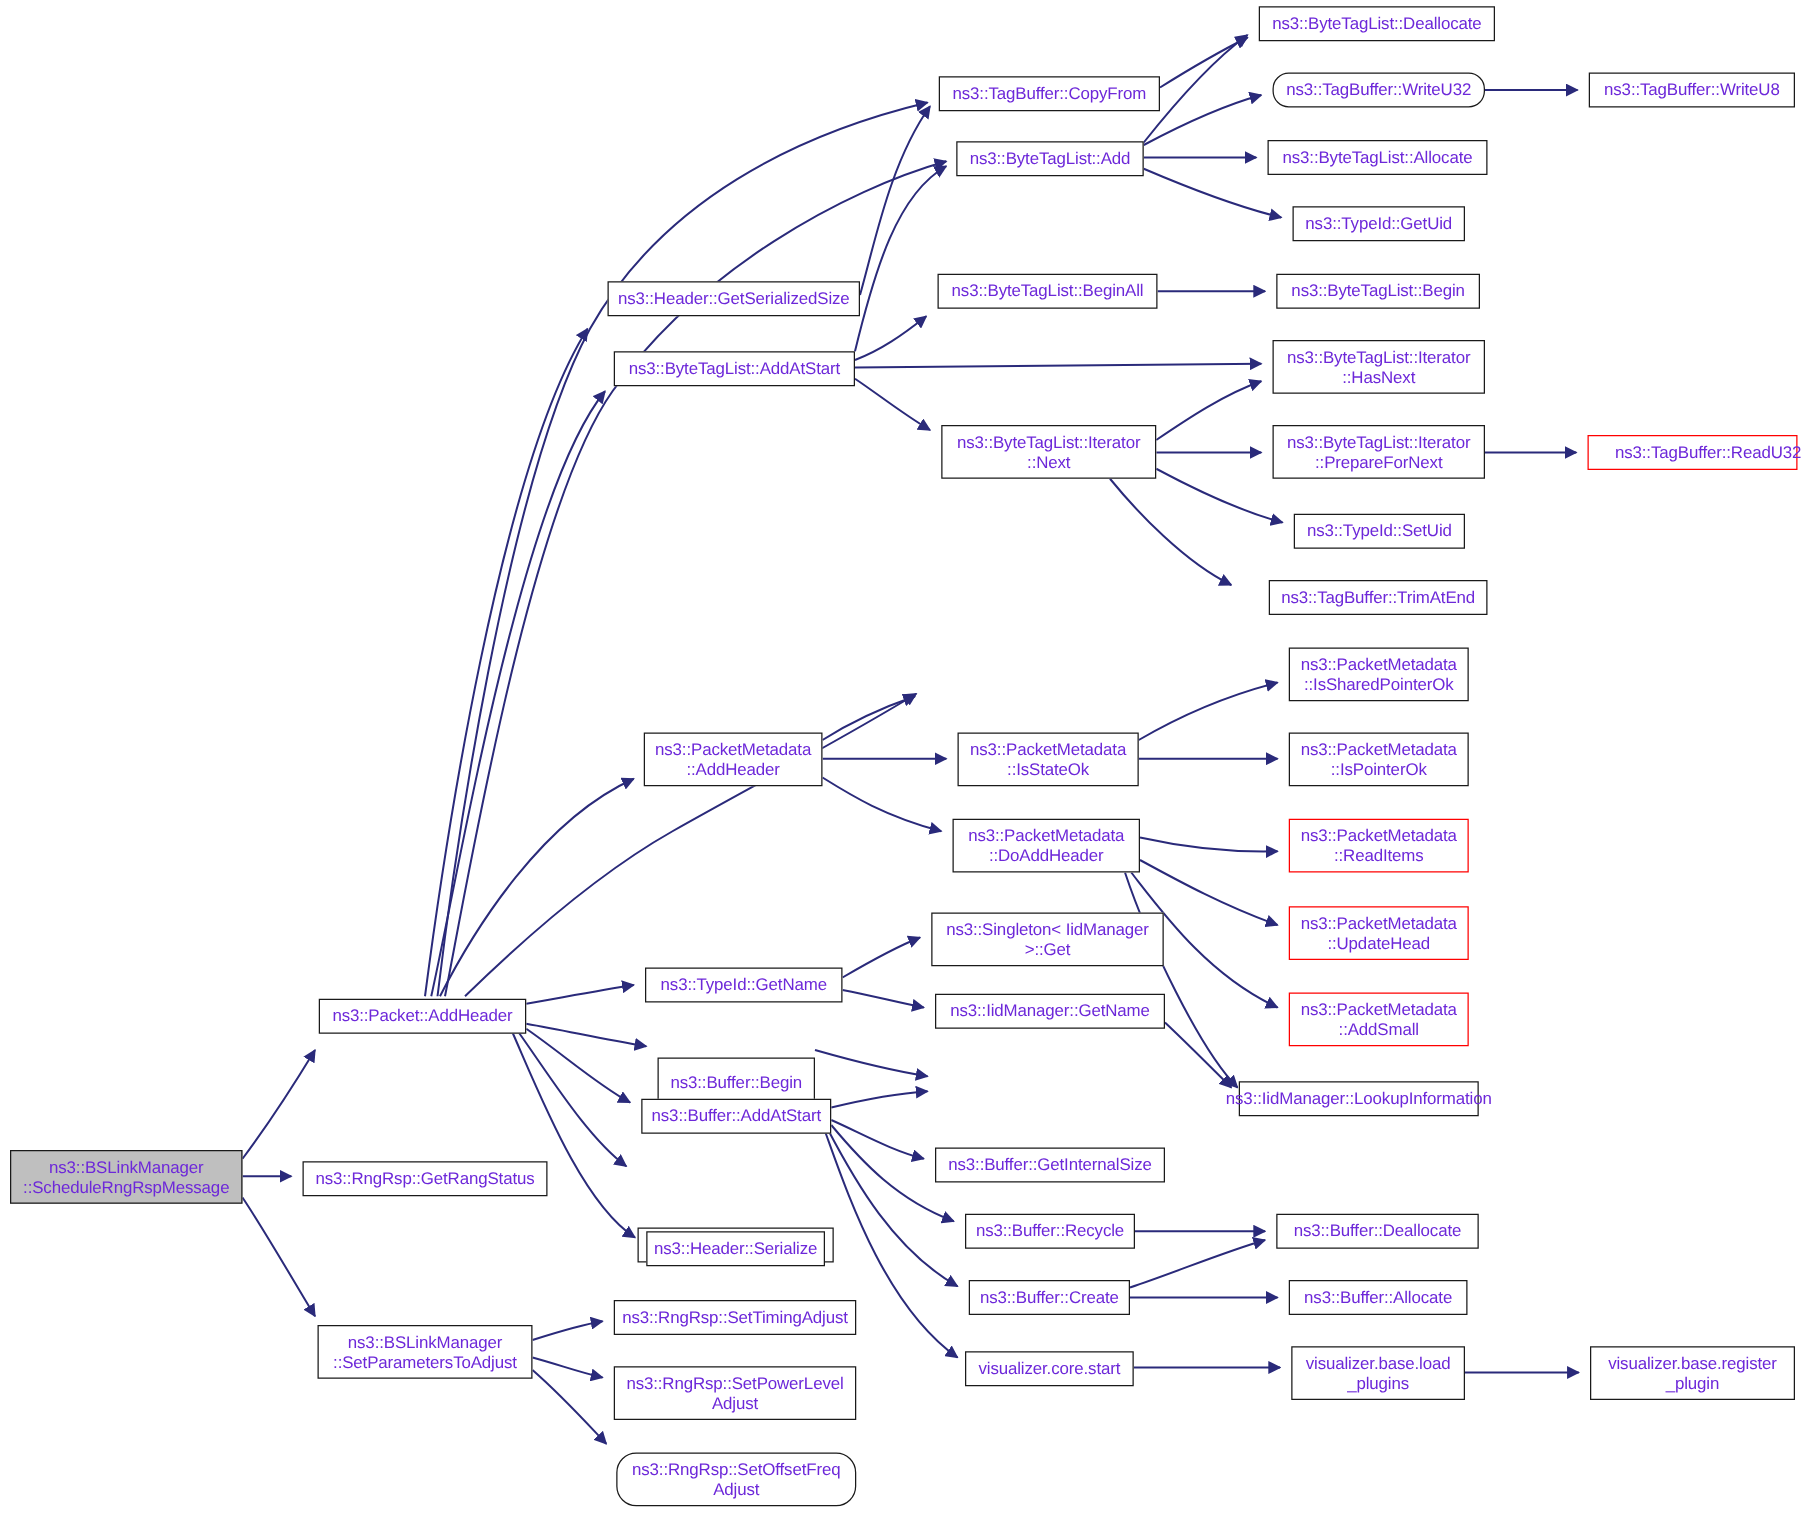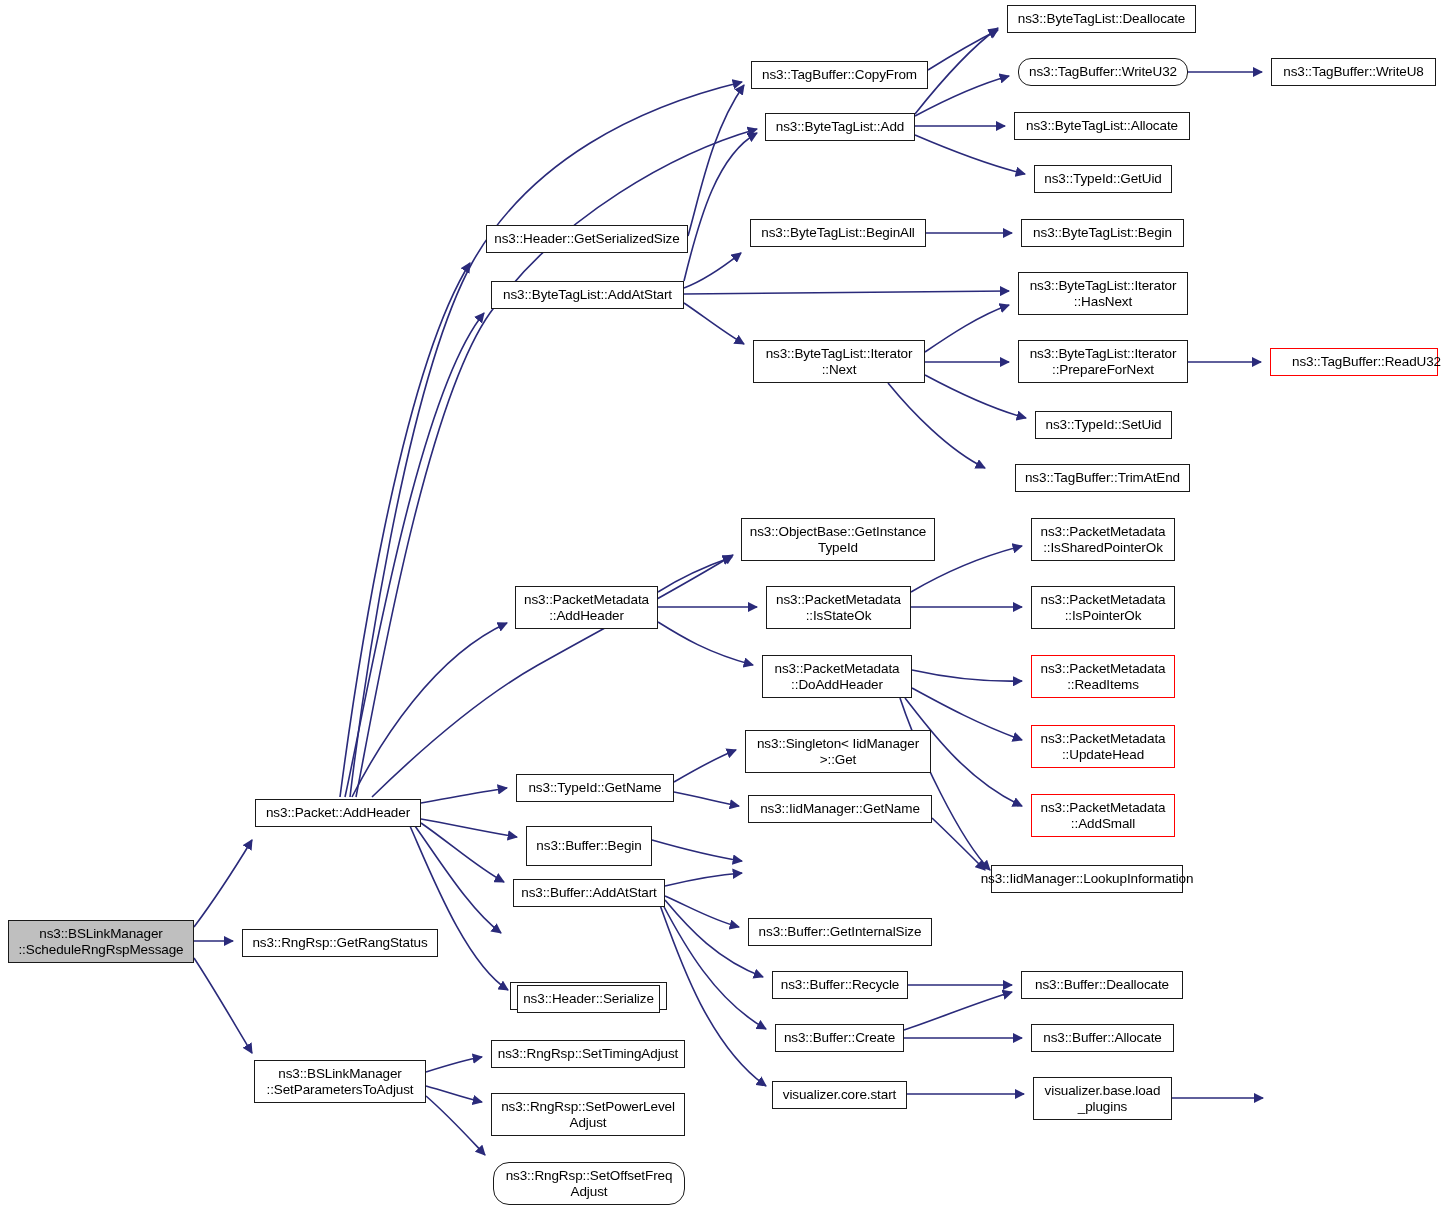--- a/index.html
+++ b/index.html
@@ -22,21 +22,21 @@
     top: 0;
     width: 1443px;
     height: 1212px;
     pointer-events: none;
   }
   .node {
     position: absolute;
     box-sizing: border-box;
     border: 1px solid #1a1a1a;
     background: #ffffff;
-    color: #000000;
+    color: #6d28d9;
     font-size: 13.5px;
     line-height: 16px;
     display: flex;
     align-items: center;
     justify-content: center;
     text-align: center;
     white-space: pre-line;
     padding: 1px 3px;
     letter-spacing: -0.1px;
   }
@@ -127,31 +127,29 @@
     <div class="node" style="left: 491px; top: 1040px; width: 194px; height: 28px;">ns3::RngRsp::SetTimingAdjust</div>
     <div class="node" style="left: 491px; top: 1093px; width: 194px; height: 43px;">ns3::RngRsp::SetPowerLevel
 Adjust</div>
     <div class="node" style="left: 493px; top: 1162px; width: 192px; height: 43px; border-radius: 16px;">ns3::RngRsp::SetOffsetFreq
 Adjust</div>
     <div class="node" style="left: 486px; top: 225px; width: 202px; height: 28px;">ns3::Header::GetSerializedSize</div>
     <div class="node" style="left: 491px; top: 281px; width: 193px; height: 28px;">ns3::ByteTagList::AddAtStart</div>
     <div class="node" style="left: 515px; top: 586px; width: 143px; height: 43px;">ns3::PacketMetadata
 ::AddHeader</div>
     <div class="node" style="left: 516px; top: 774px; width: 158px; height: 28px;">ns3::TypeId::GetName</div>
-    <div class="node" style="left: 526px; top: 826px; width: 126px; height: 40px;">ns3::Buffer::Begin</div>
+    <div class="node" style="left: 526px; top: 846px; width: 126px; height: 40px;">ns3::Buffer::Begin</div>
     <div class="node" style="left: 513px; top: 879px; width: 152px; height: 28px;">ns3::Buffer::AddAtStart</div>
     <div class="node" style="left: 510px; top: 982px; width: 157px; height: 28px;">ns3::ByteTagList::Adjust</div>
     <div class="node" style="left: 517px; top: 985px; width: 143px; height: 28px;">ns3::Header::Serialize</div>
     <div class="node" style="left: 751px; top: 61px; width: 177px; height: 28px;">ns3::TagBuffer::CopyFrom</div>
     <div class="node" style="left: 765px; top: 113px; width: 150px; height: 28px;">ns3::ByteTagList::Add</div>
     <div class="node" style="left: 750px; top: 219px; width: 176px; height: 28px;">ns3::ByteTagList::BeginAll</div>
     <div class="node" style="left: 753px; top: 340px; width: 172px; height: 43px;">ns3::ByteTagList::Iterator
 ::Next</div>
-    <div class="node" style="left: 741px; top: 518px; width: 194px; height: 43px;">ns3::ObjectBase::GetInstance
-TypeId</div>
     <div class="node" style="left: 766px; top: 586px; width: 145px; height: 43px;">ns3::PacketMetadata
 ::IsStateOk</div>
     <div class="node" style="left: 762px; top: 655px; width: 150px; height: 43px;">ns3::PacketMetadata
 ::DoAddHeader</div>
     <div class="node" style="left: 745px; top: 730px; width: 186px; height: 43px;">ns3::Singleton&lt; IidManager
 &gt;::Get</div>
     <div class="node" style="left: 748px; top: 795px; width: 184px; height: 28px;">ns3::IidManager::GetName</div>
     <div class="node" style="left: 748px; top: 918px; width: 184px; height: 28px;">ns3::Buffer::GetInternalSize</div>
     <div class="node" style="left: 772px; top: 971px; width: 136px; height: 28px;">ns3::Buffer::Recycle</div>
     <div class="node" style="left: 775px; top: 1024px; width: 129px; height: 28px;">ns3::Buffer::Create</div>
@@ -177,13 +175,15 @@
 ::UpdateHead</div>
     <div class="node red" style="left: 1031px; top: 794px; width: 144px; height: 43px;">ns3::PacketMetadata
 ::AddSmall</div>
     <div class="node" style="left: 991px; top: 865px; width: 192px; height: 28px;">ns3::IidManager::LookupInformation</div>
     <div class="node" style="left: 1021px; top: 971px; width: 162px; height: 28px;">ns3::Buffer::Deallocate</div>
     <div class="node" style="left: 1031px; top: 1024px; width: 143px; height: 28px;">ns3::Buffer::Allocate</div>
     <div class="node" style="left: 1033px; top: 1077px; width: 139px; height: 43px;">visualizer.base.load
 _plugins</div>
     <div class="node" style="left: 1271px; top: 58px; width: 165px; height: 28px;">ns3::TagBuffer::WriteU8</div>
     <div class="node red" style="left: 1270px; top: 348px; width: 168px; height: 28px; padding-left: 28px;">ns3::TagBuffer::ReadU32</div>
+    <div class="node" style="left: 1272px; top: 1077px; width: 164px; height: 43px;">visualizer.base.register
+_plugin</div>
   </div>
 
 </body></html>

